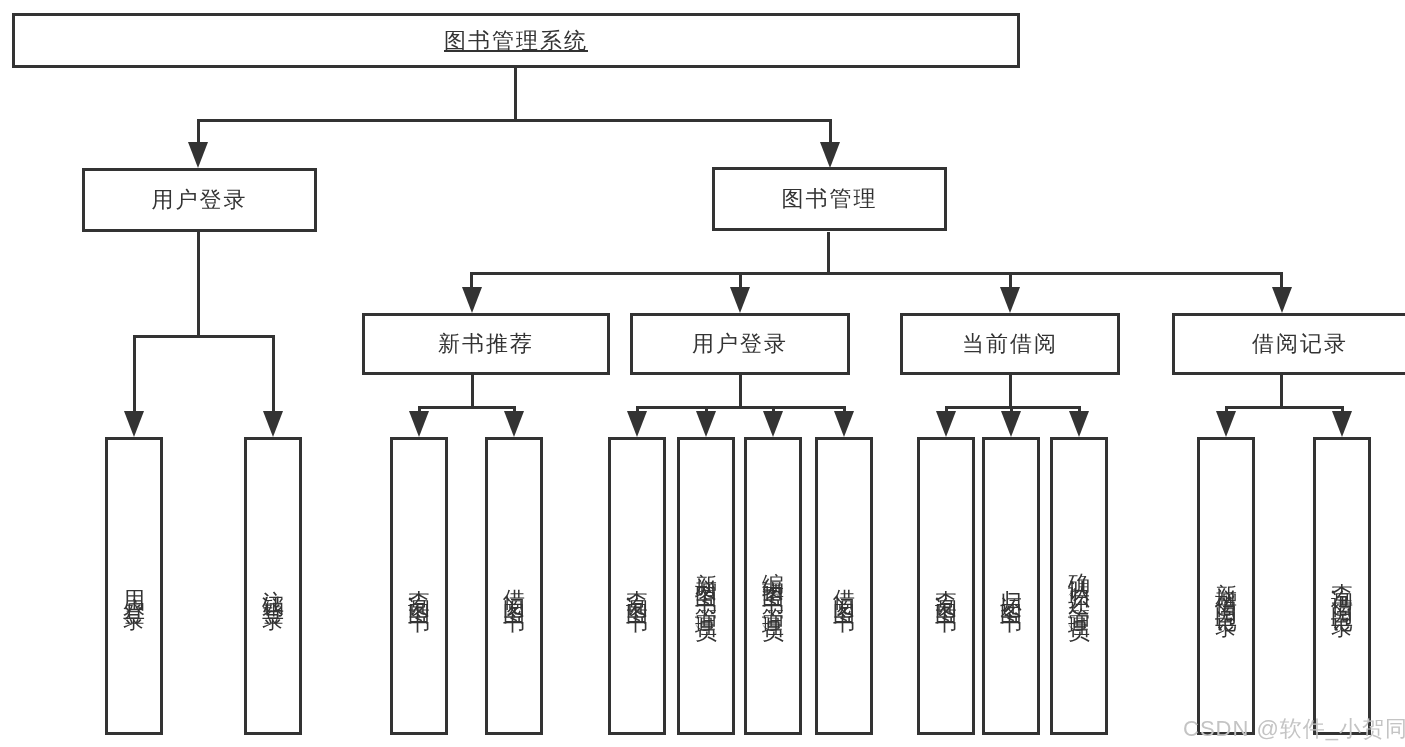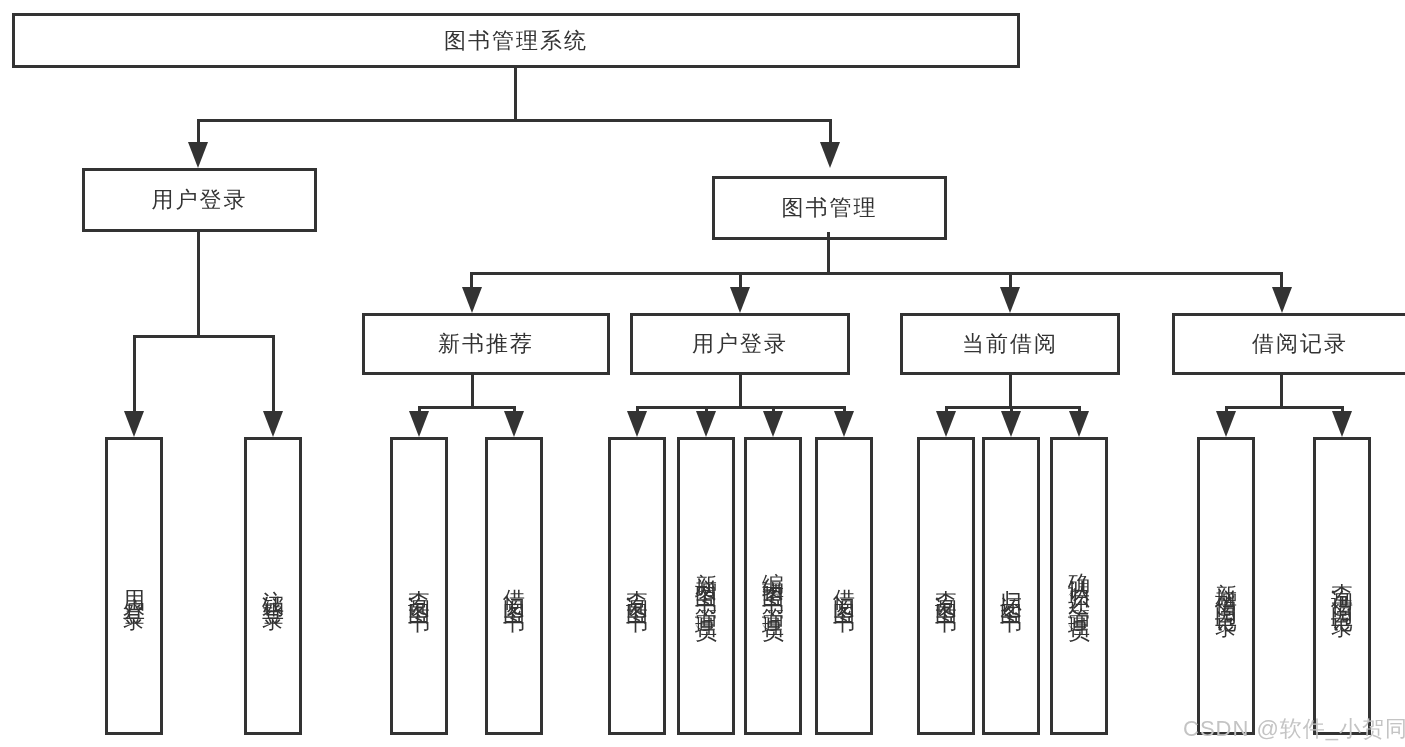--- a/index.html
+++ b/index.html
@@ -58,37 +58,37 @@
     letter-spacing: 1px;
     z-index: 10;
     white-space: nowrap;
   }
 </style>
 </head>
 <body>
 
 <div id="canvas">
 
-  <div class="node" style="left:12px; top:13px; width:1008px; height:55px;">
+  <div class="node" style="left:12px; top:13px; width:1008px; height:55px;text-decoration:underline;">
     <span>图书管理系统</span>
   </div>
 
   <div>
     <div class="vline" style="left:514px; top:68px; height:53px;"></div>
     <div class="hline" style="left:197px; top:119px; width:635px;"></div>
     <div class="vline" style="left:197px; top:119px; height:30px;"></div>
     <div class="arrowhead" style="left:188px; top:142px;"></div>
     <div class="vline" style="left:829px; top:119px; height:30px;"></div>
     <div class="arrowhead" style="left:820px; top:142px;"></div>
   </div>
 
   <div class="node" style="left:82px; top:168px; width:235px; height:64px;">
     <span>用户登录</span>
   </div>
-  <div class="node" style="left:712px; top:176px; width:235px; height:64px;">
+  <div class="node" style="left:712px; top:167px; width:235px; height:64px;">
     <span>图书管理</span>
   </div>
 
   <div>
     <div class="vline" style="left:197px; top:232px; height:106px;"></div>
     <div class="hline" style="left:133px; top:335px; width:142px;"></div>
     <div class="vline" style="left:133px; top:335px; height:80px;"></div>
     <div class="arrowhead" style="left:124px; top:411px;"></div>
     <div class="vline" style="left:272px; top:335px; height:80px;"></div>
     <div class="arrowhead" style="left:263px; top:411px;"></div>

